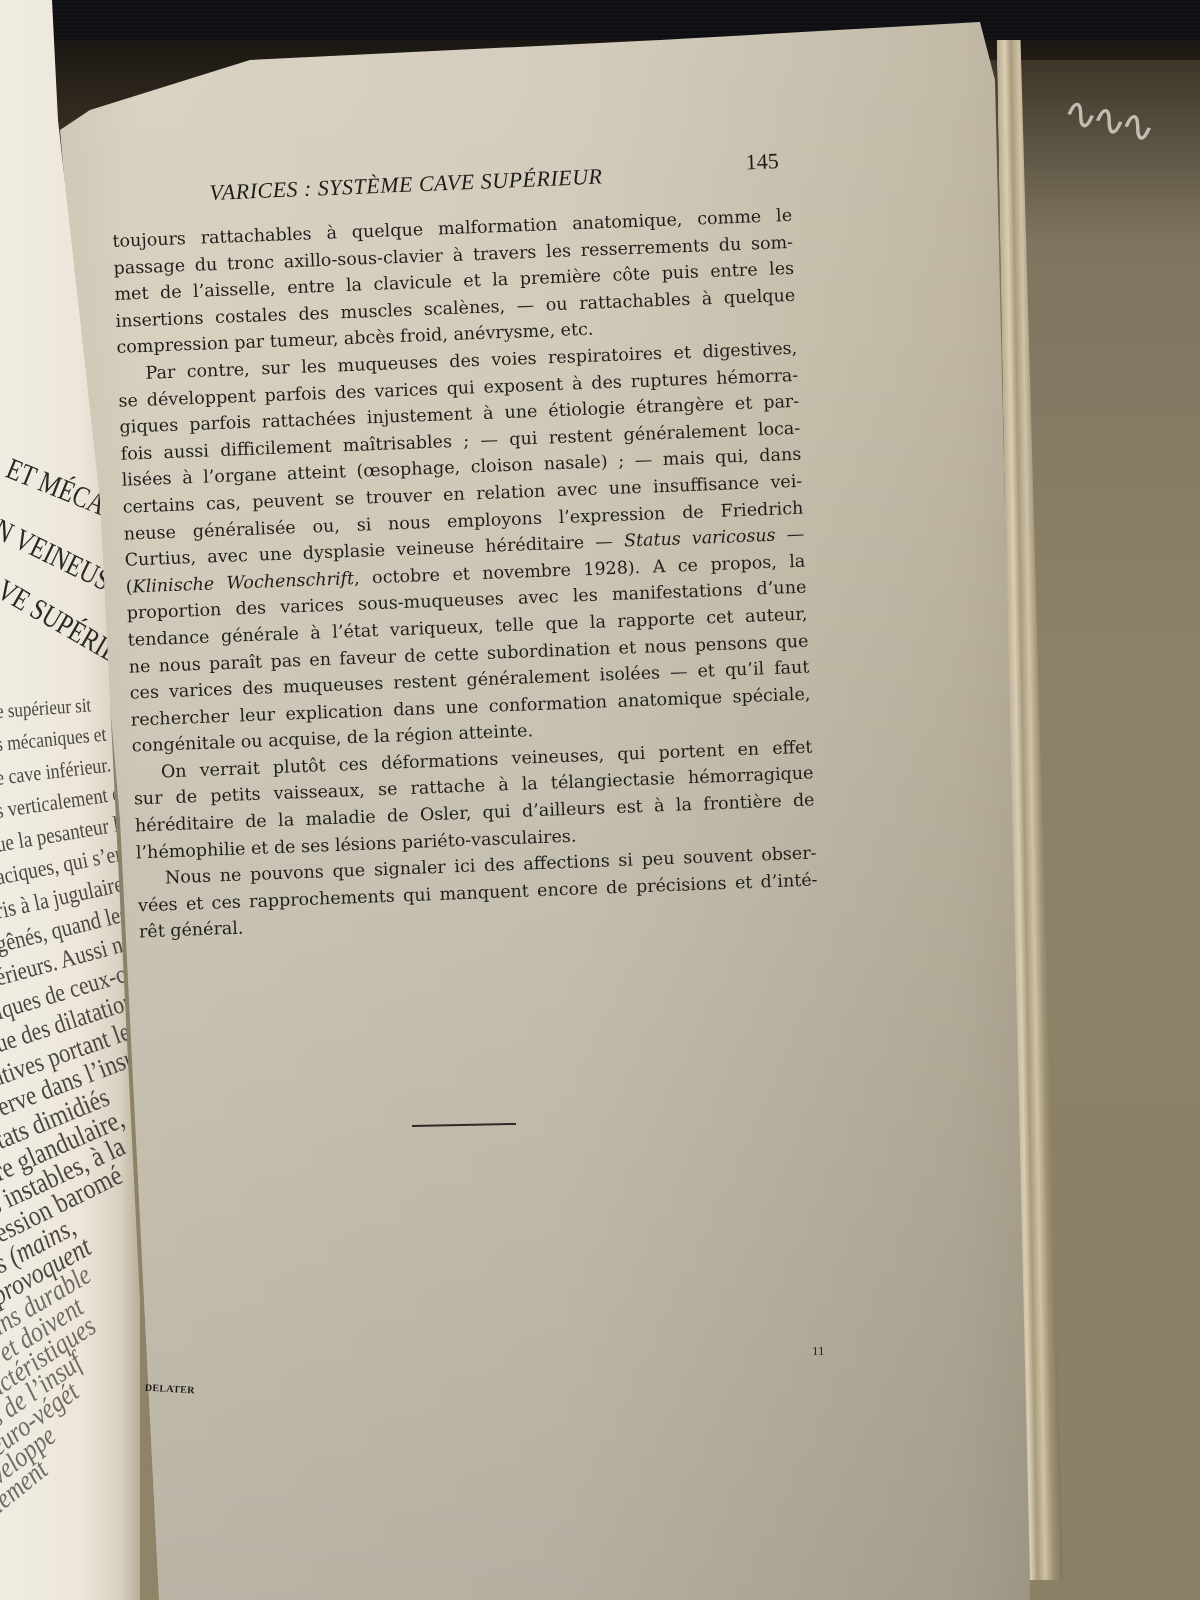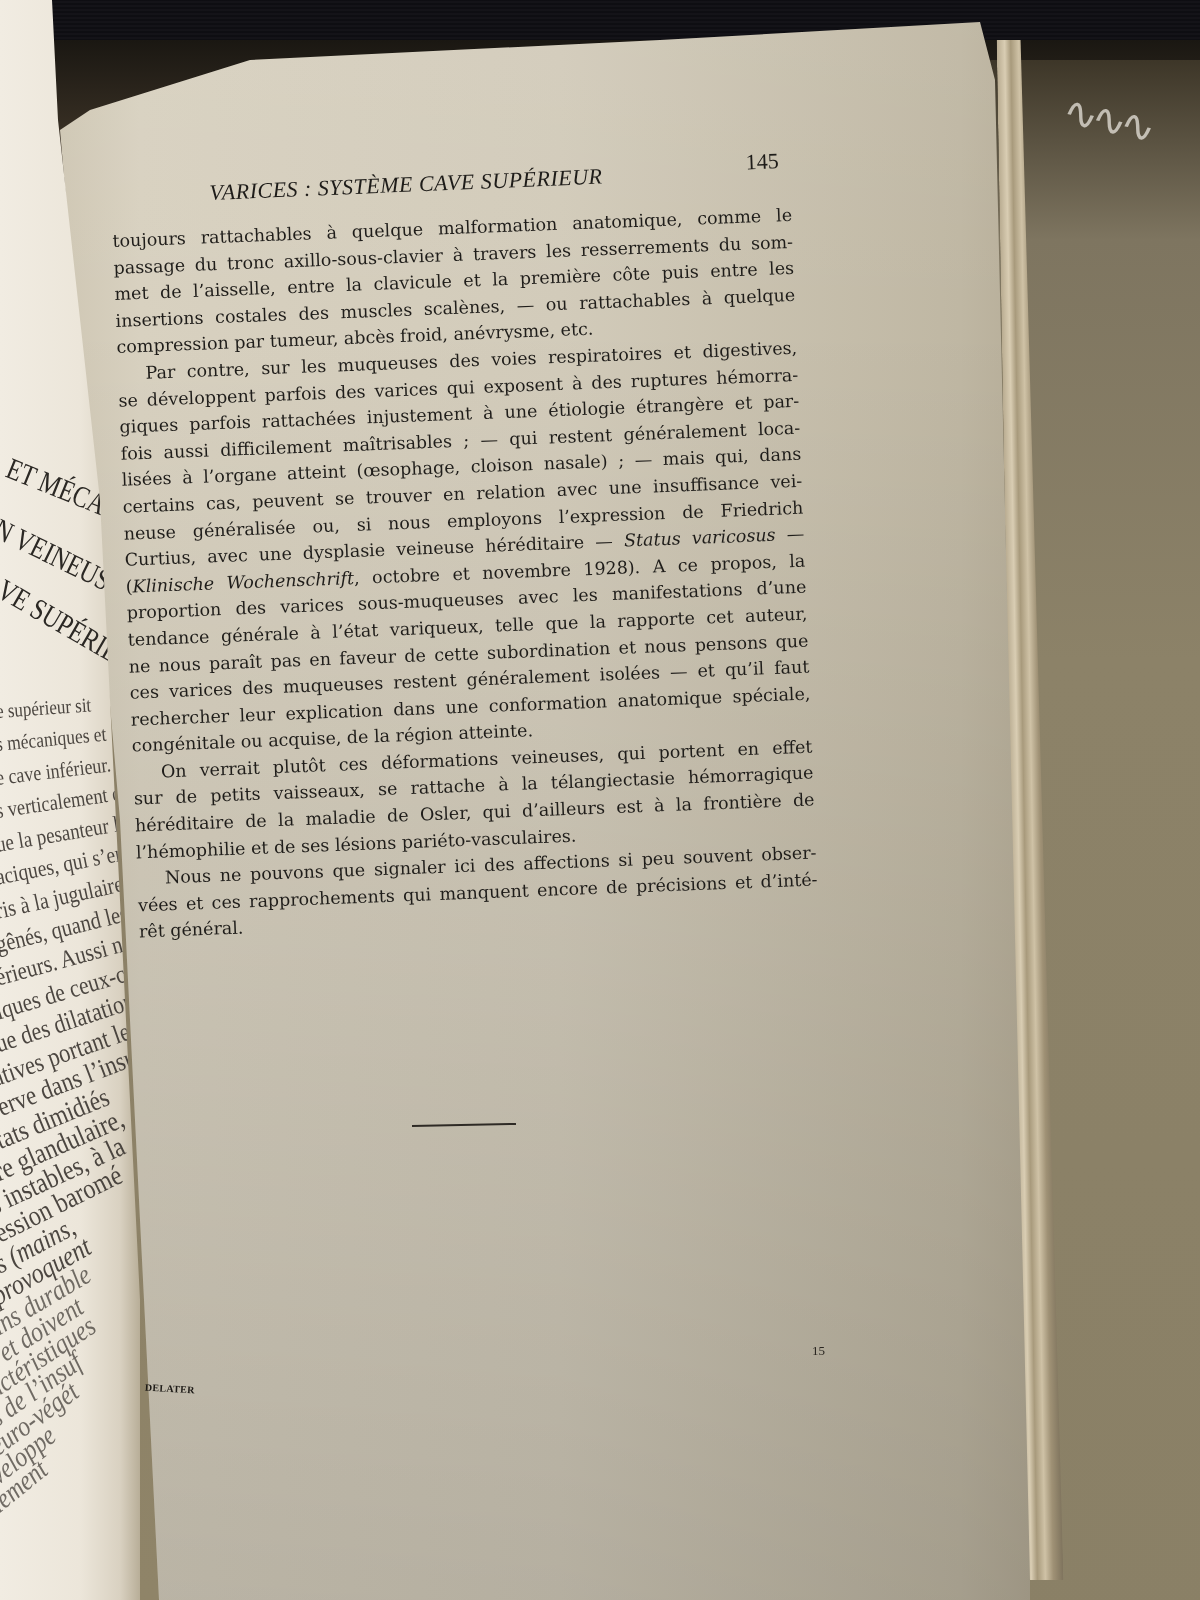--- a/index.html
+++ b/index.html
@@ -237,15 +237,15 @@
       <span class="line indent">On verrait plutôt ces déformations veineuses, qui portent en effet</span>
       <span class="line">sur de petits vaisseaux, se rattache à la télangiectasie hémorragique</span>
       <span class="line">héréditaire de la maladie de Osler, qui d’ailleurs est à la frontière de</span>
       <span class="line last">l’hémophilie et de ses lésions pariéto-vasculaires.</span>
       <span class="line indent">Nous ne pouvons que signaler ici des affections si peu souvent obser-</span>
       <span class="line">vées et ces rapprochements qui manquent encore de précisions et d’inté-</span>
       <span class="line last">rêt général.</span>
     </div>
 
   <div class="rule"></div>
-  <div class="signature-number">15</div>
+  <div class="signature-number">11</div>
   <div class="author-mark">DELATER</div>
 </div>
 
 </body></html>

